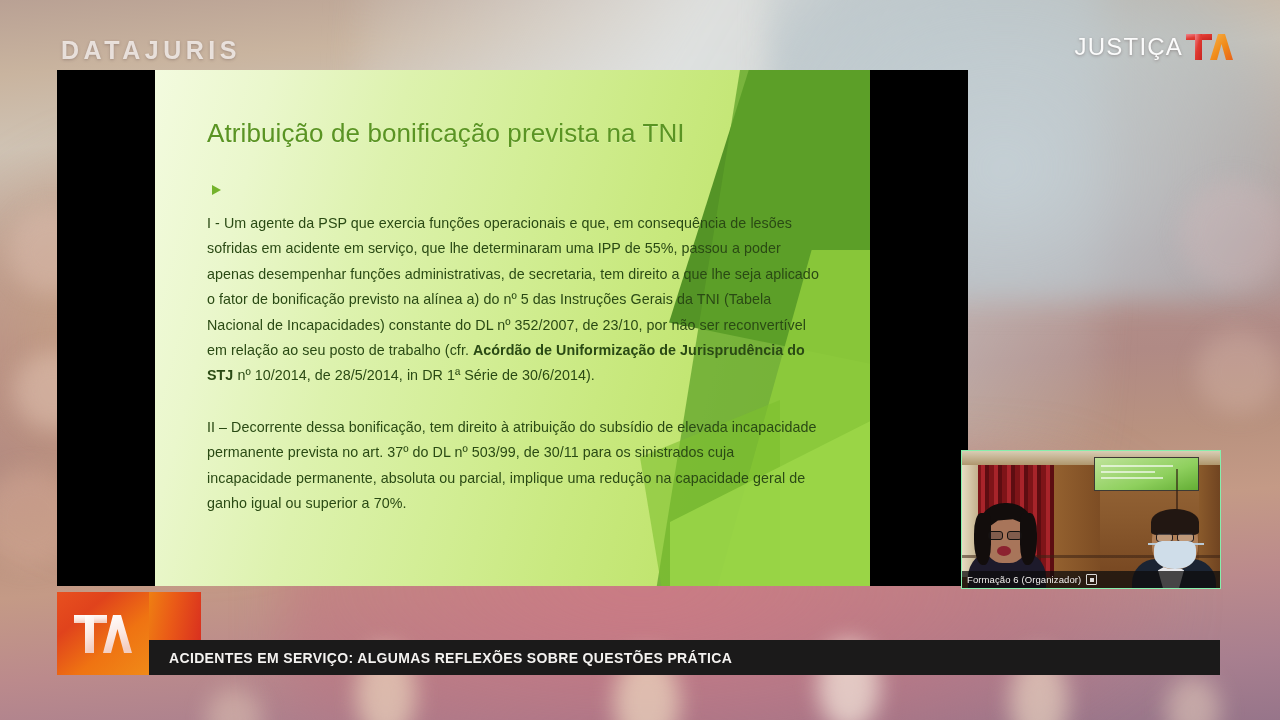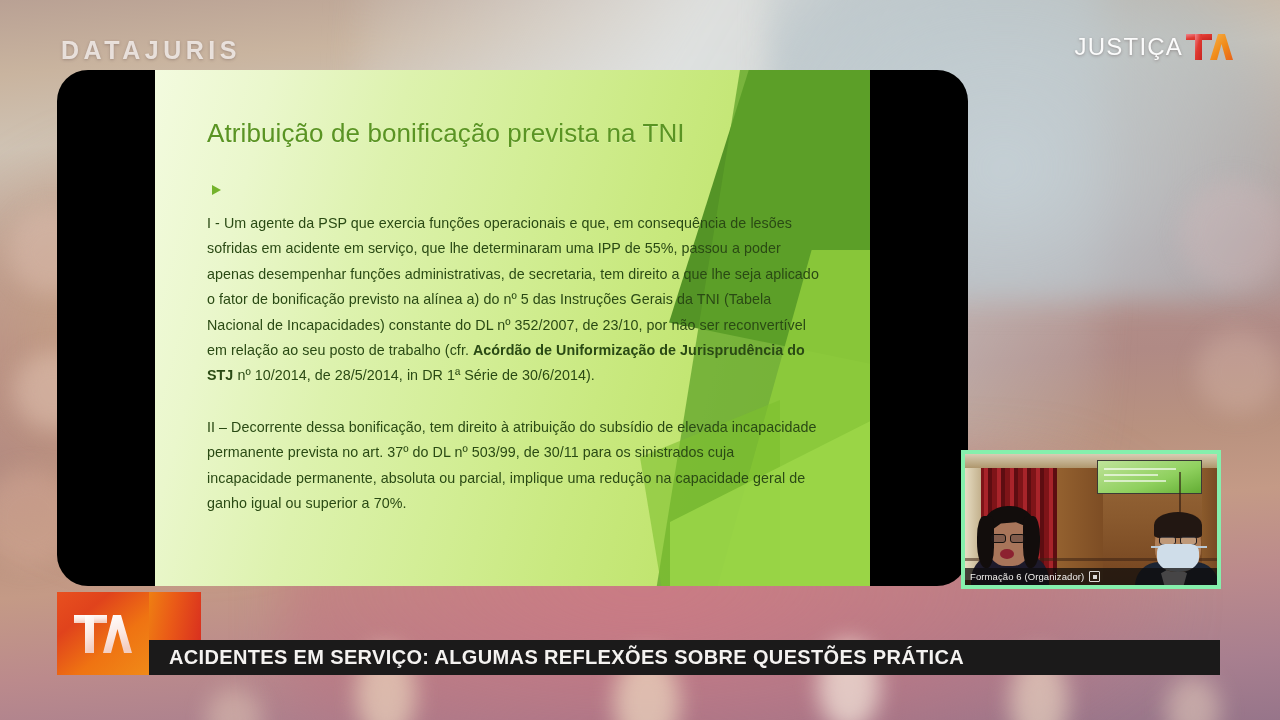--- a/index.html
+++ b/index.html
@@ -56,21 +56,21 @@
     display:flex; align-items:center; gap:1px;
   }
   #justica-logo .jt {
     font-size:24px; font-weight:300; letter-spacing:1.2px;
     color:#fbfbfb; text-shadow:0 1px 3px rgba(80,60,60,.4);
   }
 
   
   #video-stage {
     position:absolute; left:57px; top:70px; width:911px; height:516px;
-    background:#000; z-index:5; overflow:hidden;border-radius:31px;
+    background:#000; z-index:5; overflow:hidden;
   }
   #slide {
     position:absolute; left:98px; top:0; width:715px; height:100%;
     overflow:hidden;
     background:linear-gradient(105deg,
       #f3fbdf 0%, #eaf7cc 14%, #ddf2ae 30%,
       #d3ee97 46%, #c9e980 62%, #bfe46c 78%, #b5df5c 100%);
   }
   .poly { position:absolute; }
   .poly-a {
@@ -125,21 +125,21 @@
     font-size:14.3px; line-height:25.4px; color:#2a4a14;
     letter-spacing:.05px; text-align:left;
   }
   .para b { font-weight:700; }
   #para-2 { margin-top:26px; }
 
   
   #webcam-pip {
     position:absolute; left:961px; top:450px; width:260px; height:139px;
     z-index:8; overflow:hidden; background:#7f1d1d;
-    border:4px solid #86efac;
+    border:1px solid #86efac;
   }
   .wc { position:absolute; }
   .wc-wall { inset:0; background:linear-gradient(180deg,#9a6a3a 0%,#8a5a2e 48%,#74441f 100%); }
   .wc-ceiling { left:0; top:0; width:100%; height:16px; background:linear-gradient(180deg,#d8cdb4,#a98f63); }
   .wc-curtain {
     left:14px; top:14px; width:78px; height:112px;
     background:repeating-linear-gradient(90deg,#7e1418 0 5px,#a8242a 5px 9px,#5d0d11 9px 13px);
   }
   .wc-curtain2 {
     left:0px; top:14px; width:16px; height:112px;
@@ -215,21 +215,21 @@
   #accent-block {
     width:52px; height:48px;
     background:linear-gradient(100deg,#ef7f12 0%,#ea5a17 45%,#d9301f 100%);
   }
   #lt-bottom { display:flex; height:35px; margin-left:92px; }
   #subtitle-bar {
     width:1071px; height:35px; background:#1b1a1a;
     display:flex; align-items:center;
   }
   #subtitle-text {
-    margin-left:20px; font-size:20px; font-weight:700; color:#f4f2f0;
+    margin-left:20px; font-size:14px; font-weight:700; color:#f4f2f0;
     letter-spacing:.35px; white-space:nowrap;
   }
 </style>
 </head>
 <body>
 
 <div id="backdrop">
   <div class="bg-base"></div>
   <div class="bg-sheen"></div>
   <div class="bg-sheen2"></div>

